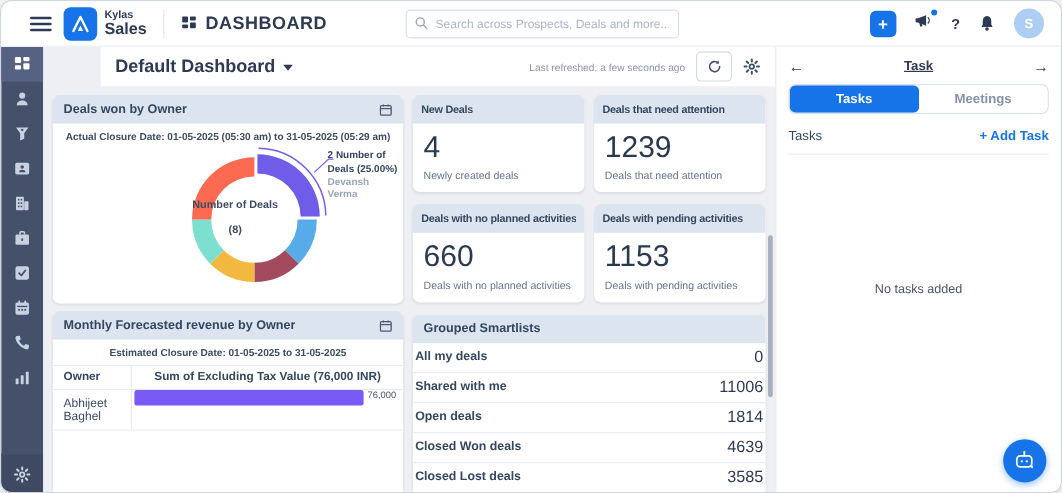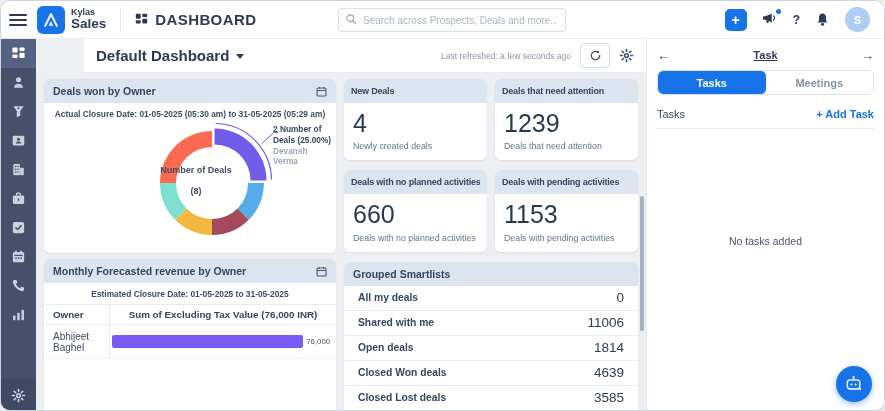--- a/index.html
+++ b/index.html
@@ -1,21 +1,21 @@
 <!DOCTYPE html>
 <html><head>
 <meta charset="utf-8">
 <style>
   * { margin:0; padding:0; box-sizing:border-box; }
   html,body { background:#f6f7f9; font-family:"Liberation Sans", sans-serif; }
   .window { position:relative; width:885px; height:411px; background:#fff; border-radius:10px;
             overflow:hidden; border:1px solid #cfd5de; box-shadow:0 2px 10px rgba(20,30,50,.15); }
 
   
-  .topbar { height:38px; background:#fff; display:flex; align-items:center; padding-left:8px;
+  .topbar { height:38px; background:#fff; display:flex; align-items:center; padding-left:24px;
             border-bottom:1px solid #ecloud; border-bottom:1px solid #eceff4; position:relative; z-index:5; }
   .hamburger { width:18px; display:flex; flex-direction:column; gap:3px; cursor:pointer; margin-right:10px; }
   .hamburger span { height:2px; background:#2e3a54; border-radius:1px; }
   .logo-box { width:28px; height:28px; background:#1673e8; border-radius:6px; display:flex;
               align-items:center; justify-content:center; margin-right:6px; }
   .brand { display:flex; flex-direction:column; line-height:1.05; }
   .brand .b1 { font-size:9px; font-weight:800; color:#2e3a54; }
   .brand .b2 { font-size:13.5px; font-weight:600; color:#2e3a54; }
   .tb-divider { width:1px; height:24px; background:#e4e8ef; margin:0 14px; }
   .nav-dash { display:flex; align-items:center; gap:7px; cursor:pointer; }
@@ -94,28 +94,28 @@
 
   
   .monthly-card { flex:1; min-height:170px; }
   .tbl-head { display:flex; align-items:center; height:21px; border-top:1px solid #e6eaf0;
               border-bottom:1px solid #e6eaf0; margin-top:5px; }
   .th-owner { width:65px; padding-left:9px; font-size:9.8px; font-weight:700; color:#33475f; }
   .th-value { flex:1; text-align:center; font-size:9.8px; font-weight:700; color:#33475f;
               border-left:1px solid #e6eaf0; height:100%; display:flex; align-items:center; justify-content:center; }
   .tbl-row { display:flex; align-items:center; height:34px; border-bottom:1px solid #eef1f5; }
   .td-owner { width:65px; padding-left:9px; font-size:10px; color:#3b4a61; }
-  .td-value { flex:1; border-left:1px solid #e6eaf0; height:100%; display:flex; align-items:center;
+  .td-value { flex:1; border-left:1px solid #e6eaf0; height:100%; display:flex; 
               gap:3px; padding:0 0 0 2px; }
   .rev-bar { height:13px; border-radius:2px; background:#7a5af5; }
   .rev-lbl { font-size:7.8px; color:#4a5568; white-space:nowrap; }
 
   
   .smart-card { flex:1; }
-  .sl-row { display:flex; align-items:center; justify-content:space-between; height:25px; padding:0 14px;
+  .sl-row { display:flex; align-items:center; justify-content:space-between; height:25px; padding:0 2px;
             border-bottom:1px solid #e9edf2; cursor:pointer; }
   .sl-label { font-size:10.3px; font-weight:700; color:#33475f; }
   .sl-value { font-size:13.5px; font-weight:500; color:#2e3a54; }
 
   .scroll-thumb { position:absolute; right:2px; top:157px; width:4px; height:135px; background:#a7b0bf;
                   border-radius:2px; cursor:pointer; }
 
   
   .right-panel { flex:1; background:#fff; border-left:1px solid #e5e9ef; padding:8px 10px 0; position:relative; }
   .date-row { display:flex; align-items:center; height:16px; }

